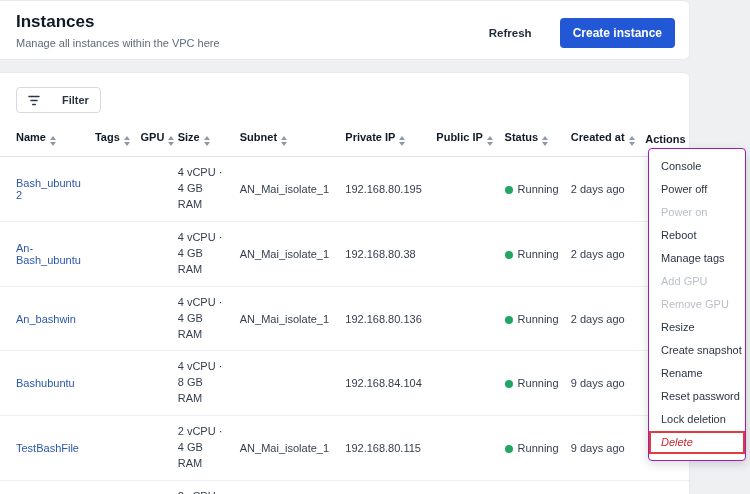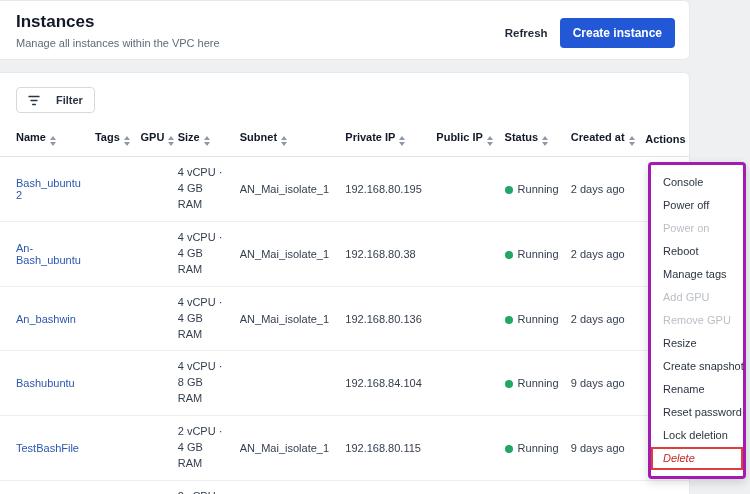--- a/index.html
+++ b/index.html
@@ -19,34 +19,34 @@
     border-left:none;
   }
   
   .header-card {
     display:flex; justify-content:space-between; align-items:center;
     padding:11px 14px 10px 16px;
     margin-bottom:12px;
   }
   .page-title { font-size:17px; font-weight:700; color:#111827; }
   .page-subtitle { font-size:11px; color:#5d6b7a; margin-top:5px; }
-  .header-actions { display:flex; align-items:center; gap:12px; padding-top:4px; }
+  .header-actions { display:flex; align-items:center; gap:28px; padding-top:4px; }
   .btn-text {
     background:none; border:none; font-family:inherit;
     font-size:11.5px; font-weight:600; color:#1f2937; cursor:pointer;
   }
   .btn-primary {
     background:#2257d6; color:#fff; border:none; border-radius:4px;
     font-family:inherit; font-size:12px; font-weight:600;
     padding:8px 13px; cursor:pointer;
   }
   
   .table-card { padding-top:12px; }
   .filter-btn {
-    display:inline-flex; align-items:center; gap:16px;
+    display:inline-flex; align-items:center; gap:22px;
     margin:2px 0 12px 16px;
     background:#fff; border:1px solid #d6dae0; border-radius:4px;
     padding:6px 11px; font-family:inherit; font-size:11px; font-weight:600;
     color:#2a3442; cursor:pointer;
   }
   table { width:100%; border-collapse:collapse; table-layout:fixed; font-size:11px; }
   th, td { text-align:left; padding:8px 6px; vertical-align:middle; }
   th { font-weight:700; color:#111827; border-bottom:1px solid #dfe3e8; padding-top:6px; padding-bottom:10px; white-space:nowrap; }
   td { border-bottom:1px solid #eceef1; color:#333e4e; }
   th:first-child, td:first-child { padding-left:16px; }
@@ -59,22 +59,22 @@
   .dot {
     display:inline-block; width:8px; height:8px; border-radius:50%;
     background:#23a566; margin-right:5px; vertical-align:-1px;
   }
   .sort { display:inline-flex; flex-direction:column; gap:2px; margin-left:4px; vertical-align:1px; }
   .sort i { display:block; width:0; height:0; border-left:3px solid transparent; border-right:3px solid transparent; }
   .sort .up { border-bottom:4px solid #8f99a5; }
   .sort .down { border-top:4px solid #8f99a5; }
   
   .context-menu {
-    position:absolute; left:648px; top:162px; width:98px;
-    background:#fff; border:3px solid #a21caf; border-radius:4px;
+    position:absolute; left:648px; top:148px; width:98px;
+    background:#fff; border:1px solid #a21caf; border-radius:4px;
     box-shadow:0 3px 10px rgba(15,23,42,.16);
     padding:6px 0; z-index:10;
   }
   .menu-item {
     font-size:11px; color:#2a3442; padding:6px 12px; line-height:11px;
     cursor:pointer; white-space:nowrap;
   }
   .menu-item.disabled { color:#b9bfc7; cursor:default; }
   .menu-item.highlighted {
     color:#c62828;

